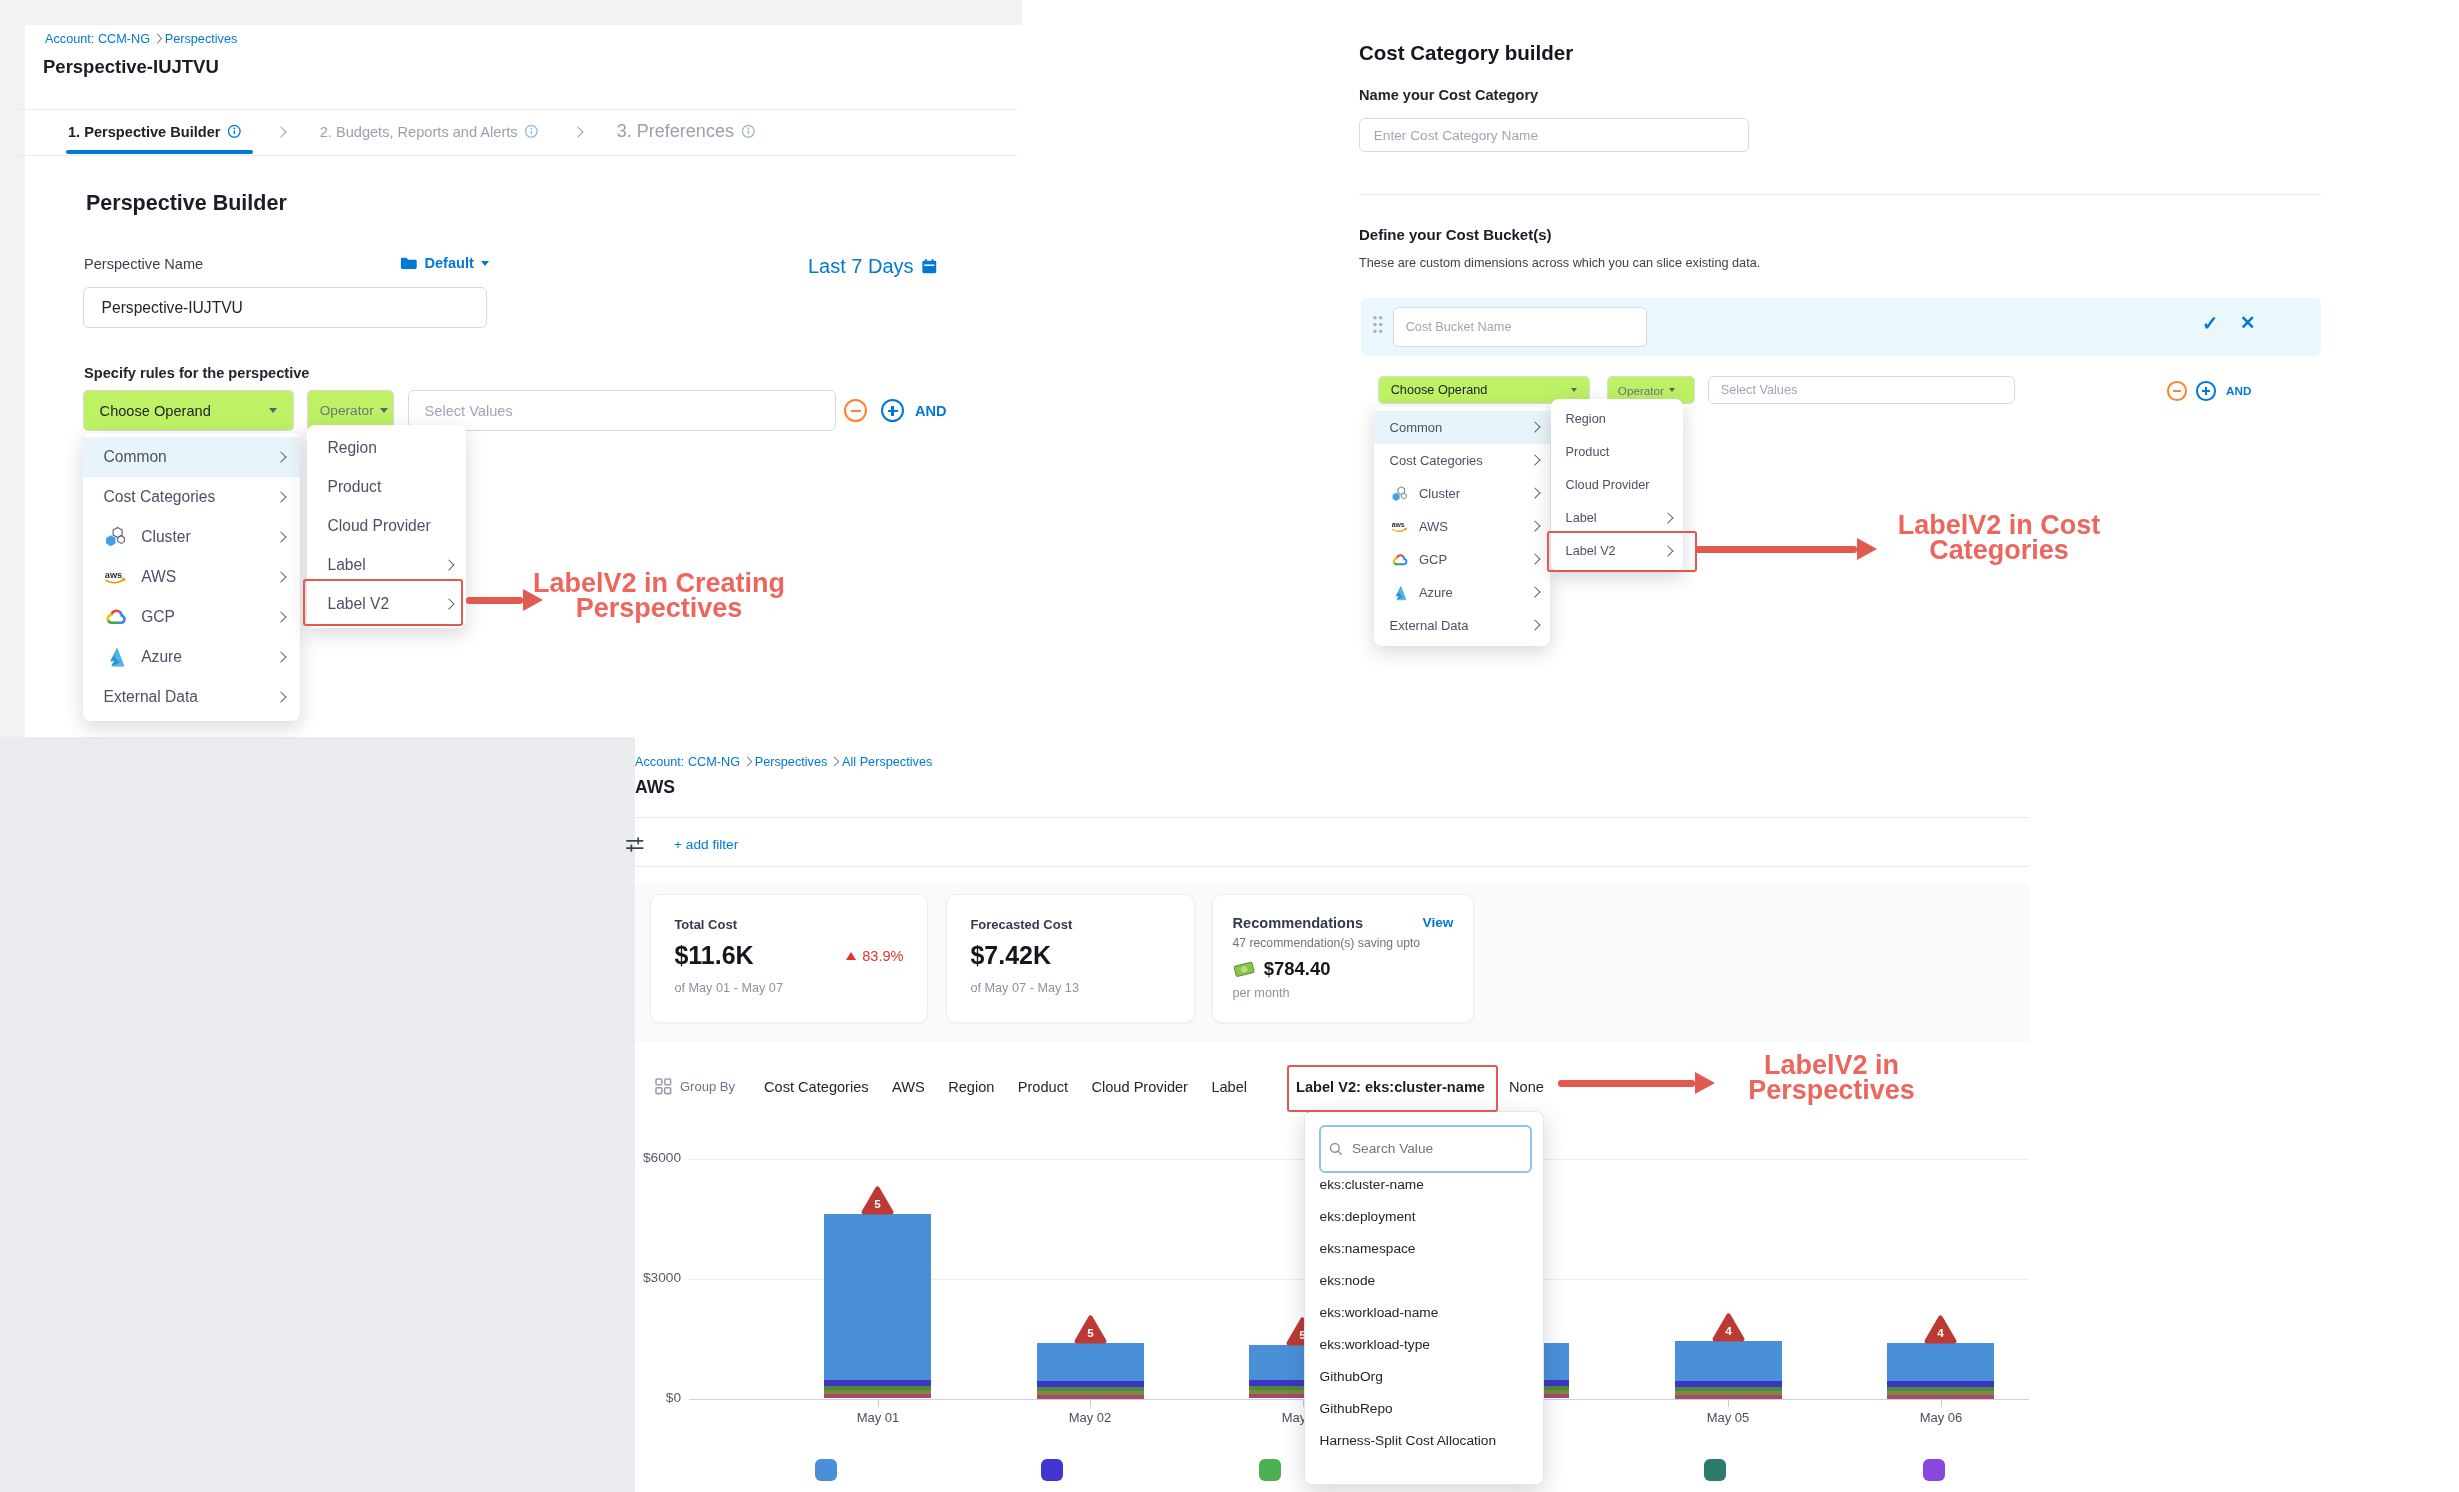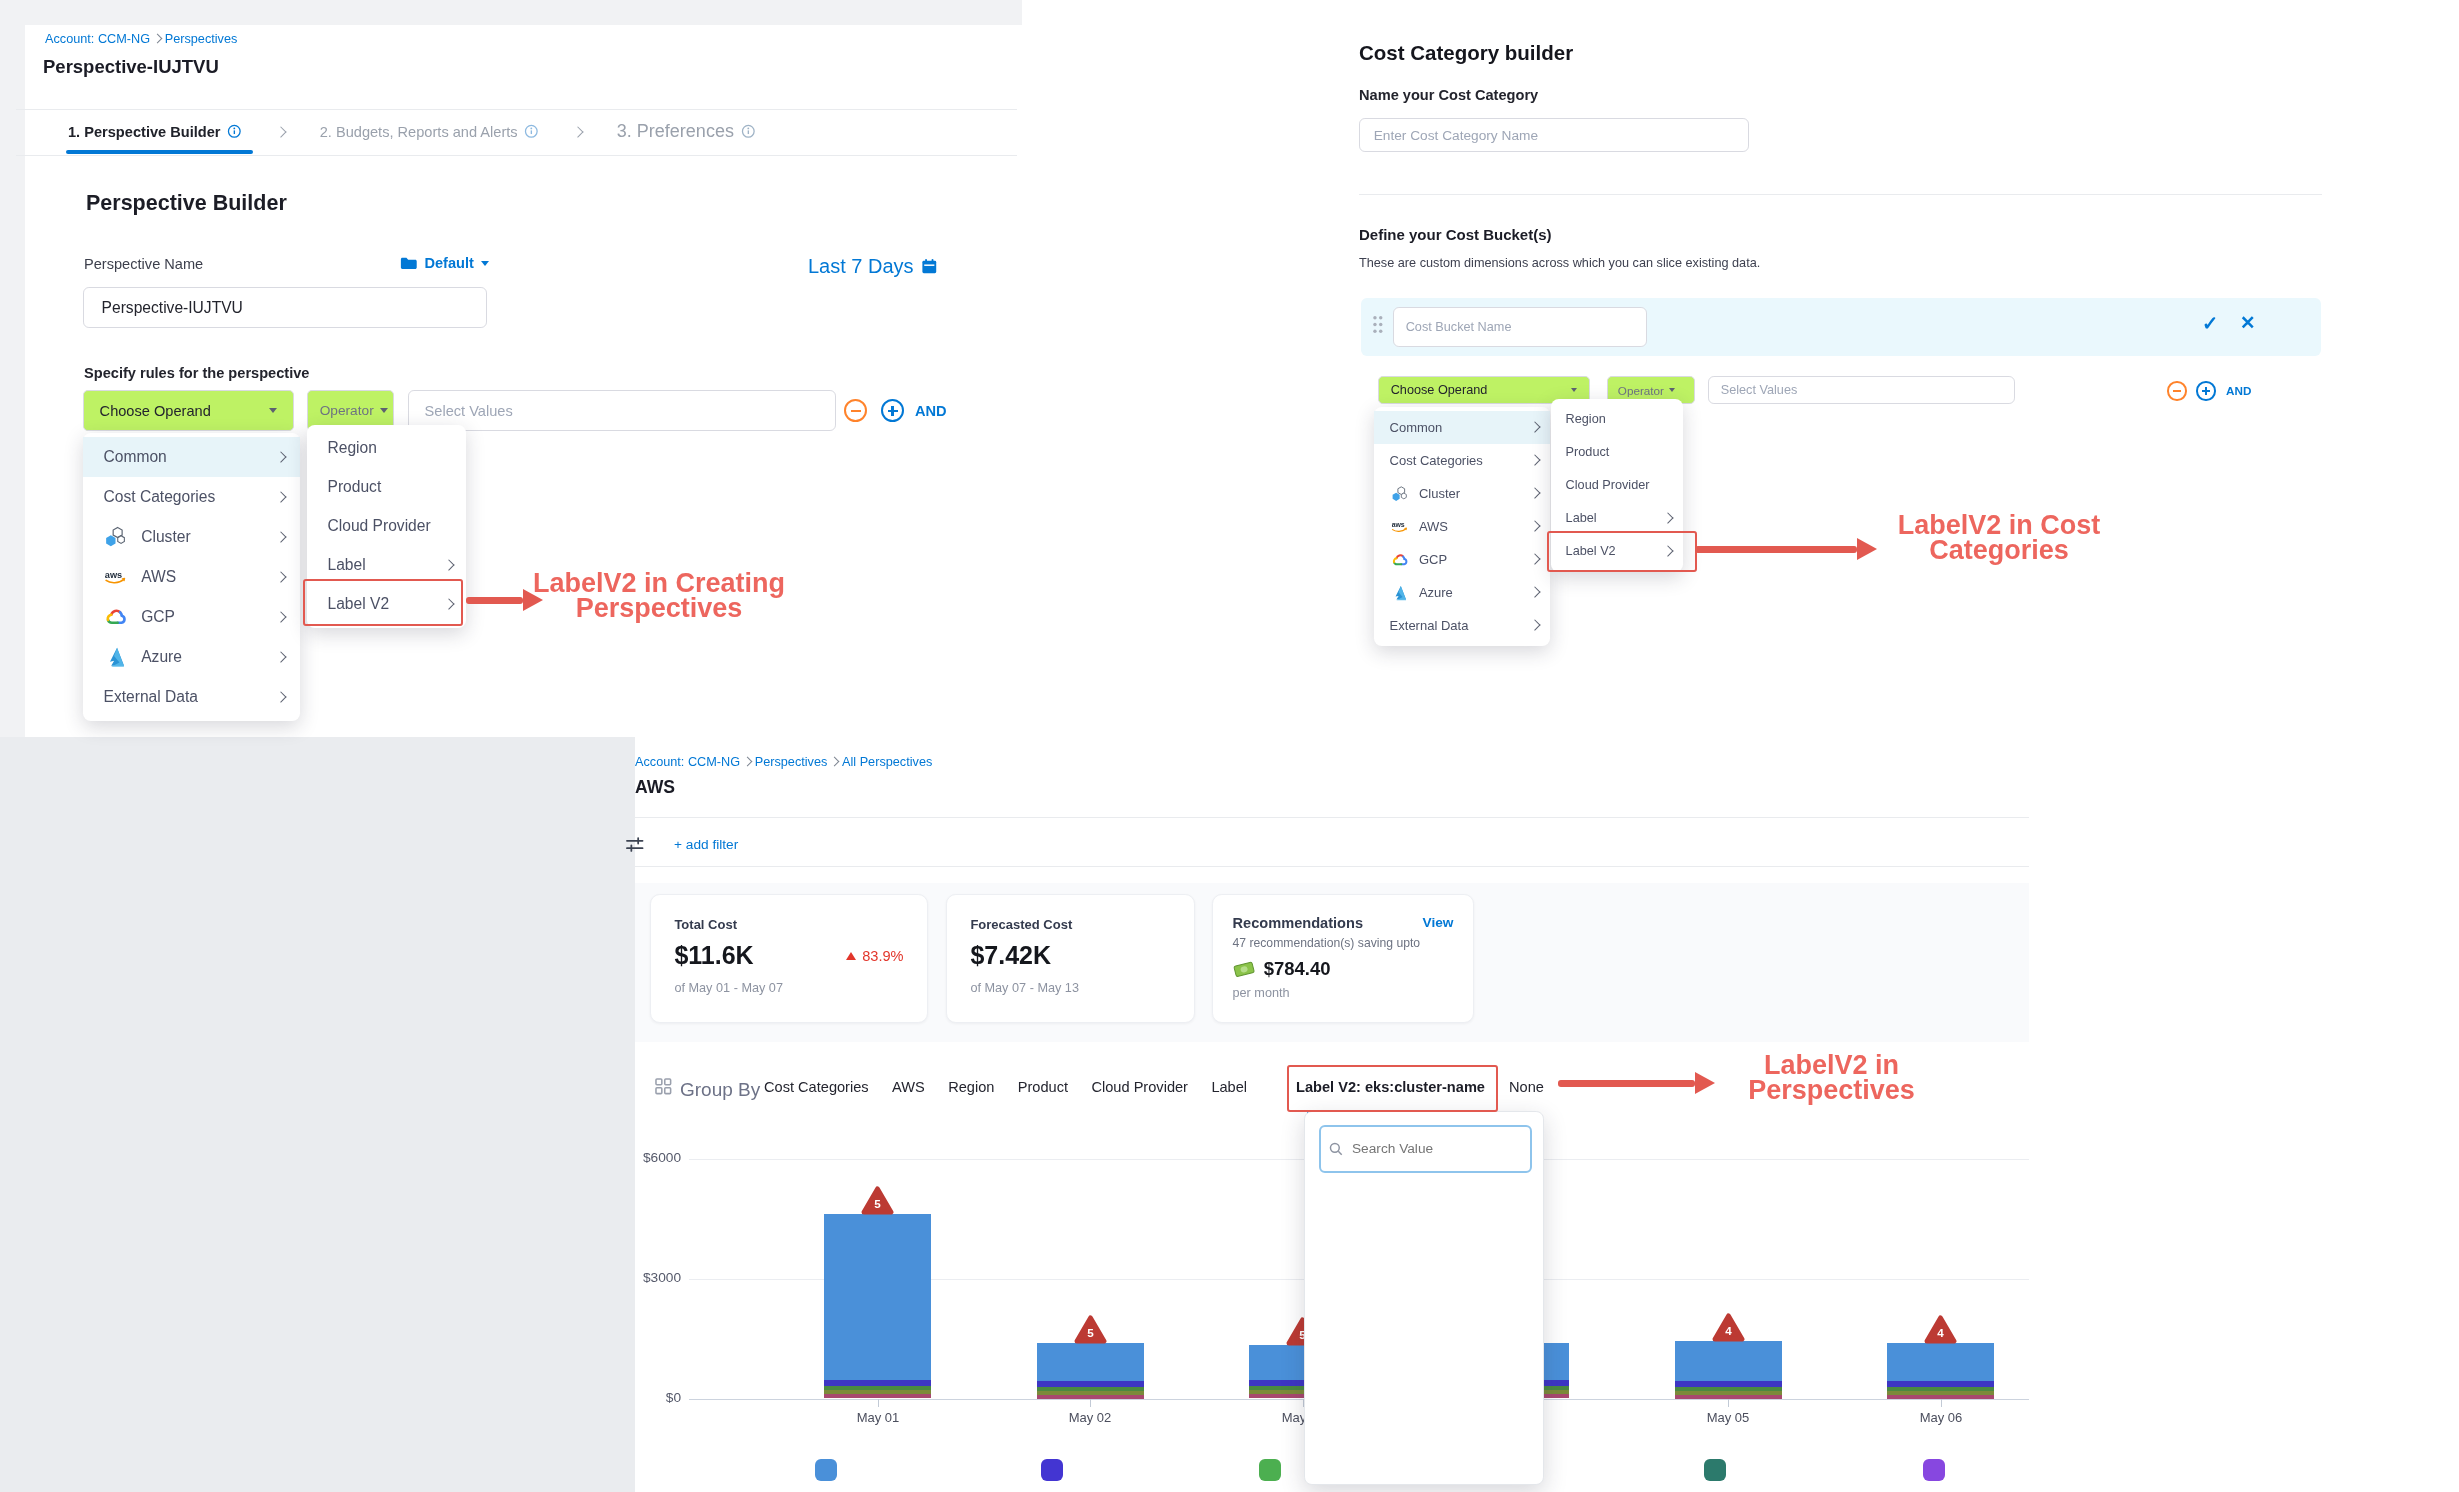--- a/index.html
+++ b/index.html
@@ -416,21 +416,21 @@
     </div>
 
     <svg class="abs" style="left:655px;top:1078px;" width="16.6" height="16.6" viewBox="0 0 17 17">
       <g fill="none" stroke="#9aa0ad" stroke-width="1.6">
           <rect x="1" y="1" width="6" height="6" rx="1"></rect>
           <rect x="10" y="1" width="6" height="6" rx="1"></rect>
           <rect x="1" y="10" width="6" height="6" rx="1"></rect>
           <rect x="10" y="10" width="6" height="6" rx="1"></rect>
         </g>
     </svg>
-    <div class="abs" style="left:680px;top:1079px;font-size:19px;color:#6d7287;">Group By</div>
+    <div class="abs" style="left:680px;top:1079px;font-size:13px;color:#6d7287;">Group By</div>
     <div id="groupby-options" class="abs" style="left:764px;top:1079px;display:flex;gap:23.4px;">
         <span class="gb-opt">Cost Categories</span>
         <span class="gb-opt">AWS</span>
         <span class="gb-opt">Region</span>
         <span class="gb-opt">Product</span>
         <span class="gb-opt">Cloud Provider</span>
         <span class="gb-opt">Label</span>
       </div>
     <div class="abs" style="left:1290px;top:1068px;width:201px;height:37px;display:flex;align-items:center;justify-content:center;font-size:14.6px;font-weight:700;color:#1c1d27;cursor:pointer;">Label V2: eks:cluster-name</div>
     <div class="red-box" style="left:1287px;top:1065px;width:207px;height:43px;"></div>
@@ -535,16 +535,27 @@
       </div>
 
     <div class="abs" style="left:1304px;top:1111px;width:240px;height:374px;background:#fff;border:1px solid #e4e7eb;border-radius:7.8px;box-shadow:0 7.8px 23.4px rgba(40,41,61,.18);z-index:20;box-sizing:border-box;">
       <div style="position:absolute;left:13.7px;top:12.7px;width:213px;height:48px;border:2px solid #8ec4ec;border-radius:5.9px;background:#fff;display:flex;align-items:center;box-sizing:border-box;">
         <svg width="13.7" height="13.7" viewBox="0 0 14 14" style="margin:0 6.8px 0 8.8px;">
             <circle cx="6" cy="6" r="4.5" fill="none" stroke="#8d93a1" stroke-width="1.5"></circle>
             <path d="M9.5 9.5 L13 13" stroke="#8d93a1" stroke-width="1.5"></path>
           </svg>
         <input style="border: none; outline: none; flex: 1 1 0%; font-size: 13.7px; font-family: &quot;Liberation Sans&quot;, sans-serif; color: rgb(35, 36, 45); min-width: 0px; background: transparent;" placeholder="Search Value">
       </div>
+      <div id="value-list" style="position:absolute;left:0;top:56px;width:100%;">
+          <div class="dd-item">eks:cluster-name</div>
+          <div class="dd-item">eks:deployment</div>
+          <div class="dd-item">eks:namespace</div>
+          <div class="dd-item">eks:node</div>
+          <div class="dd-item">eks:workload-name</div>
+          <div class="dd-item">eks:workload-type</div>
+          <div class="dd-item">GithubOrg</div>
+          <div class="dd-item">GithubRepo</div>
+          <div class="dd-item">Harness-Split Cost Allocation</div>
+        </div>
     </div>
   </div>
 </div>
 
 
 </body></html>

